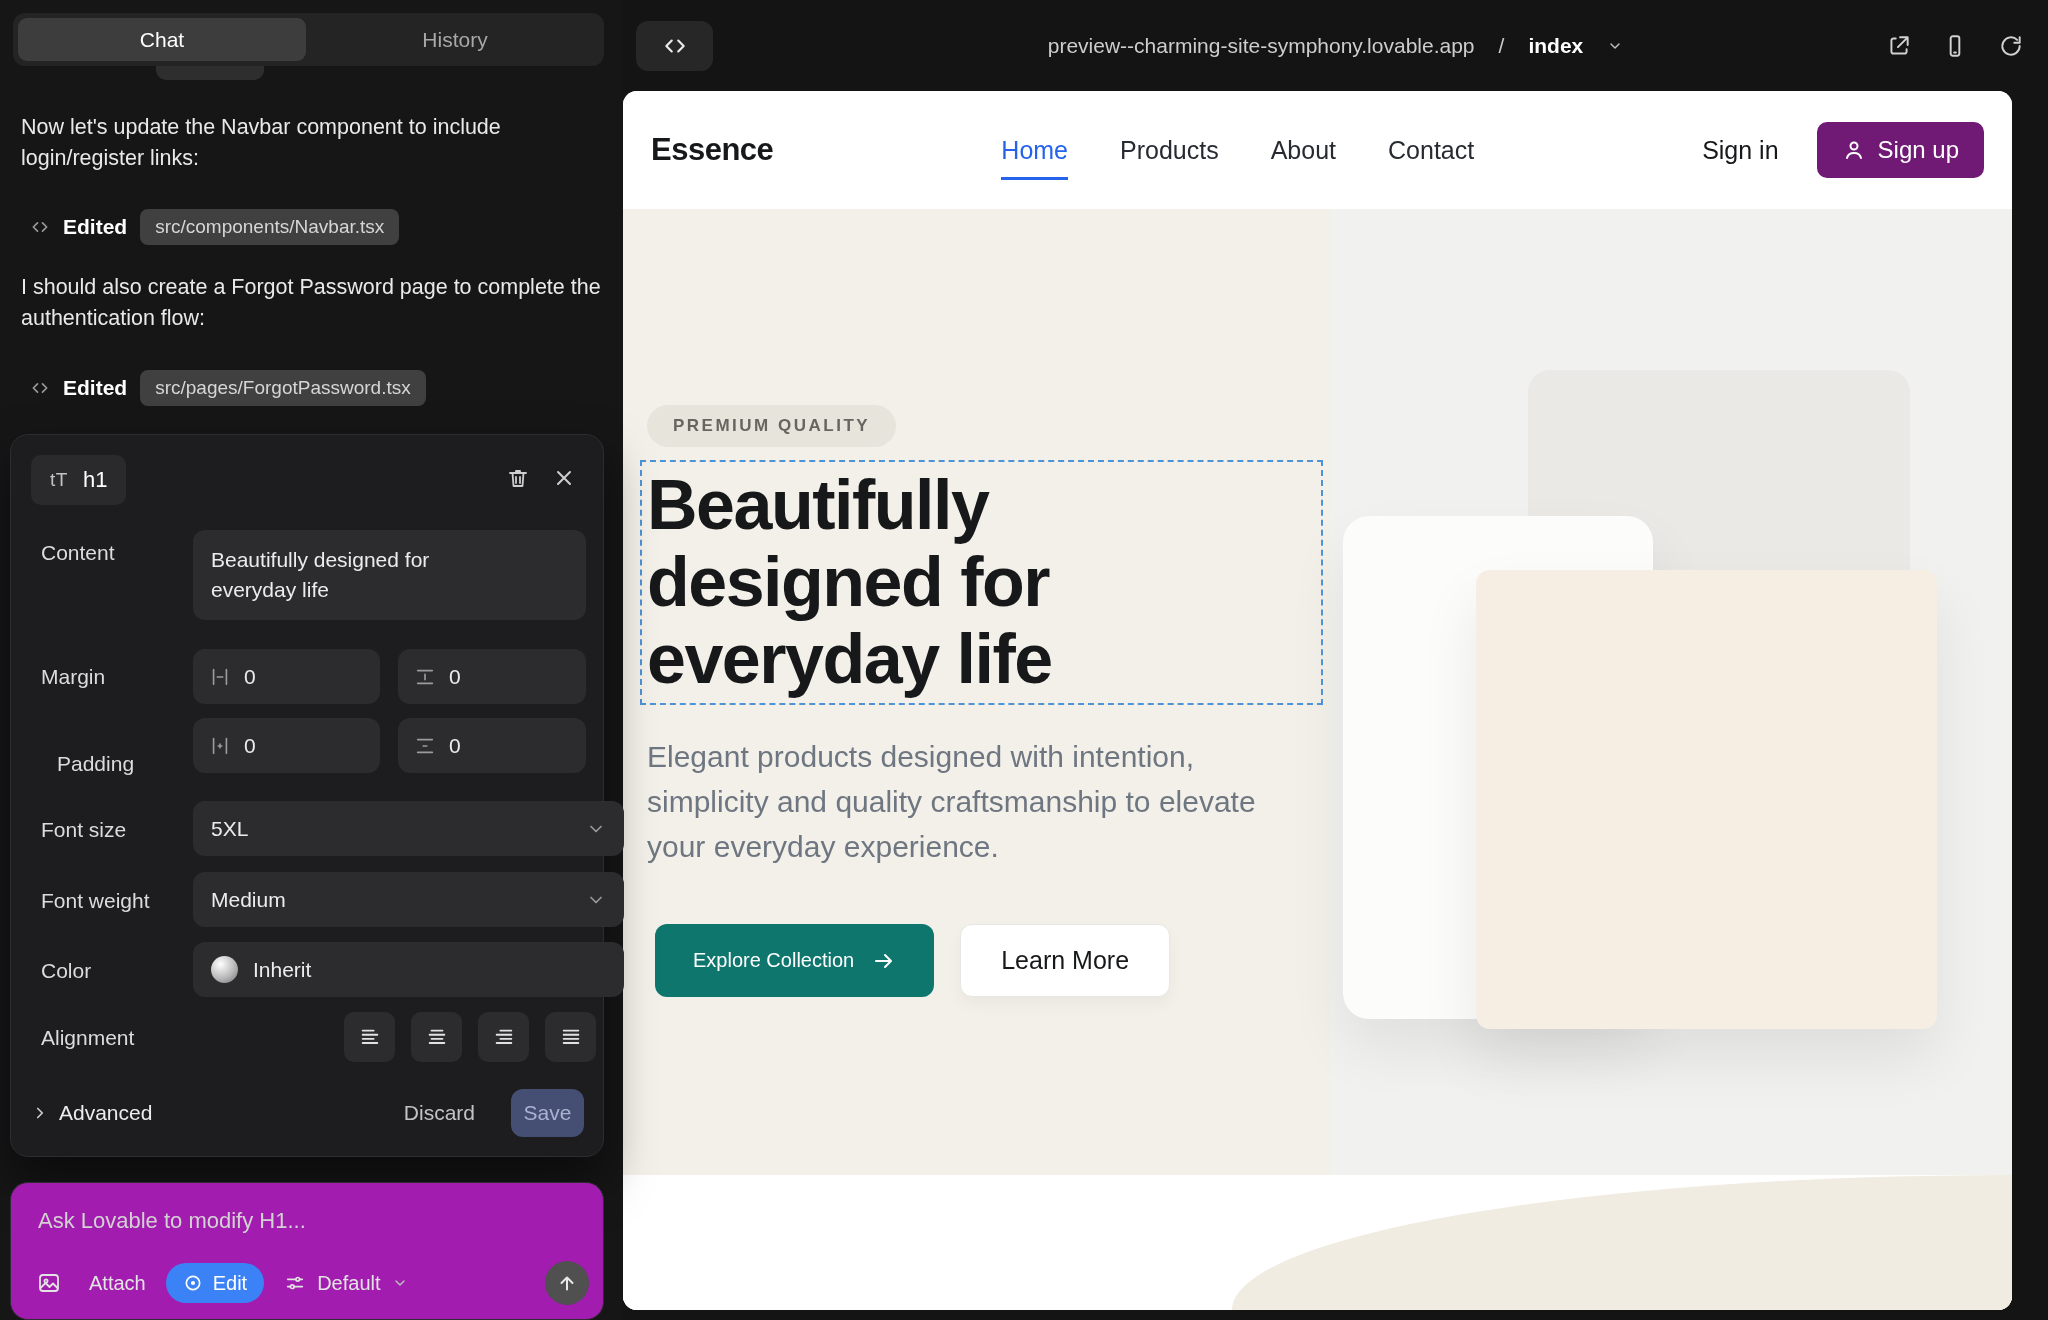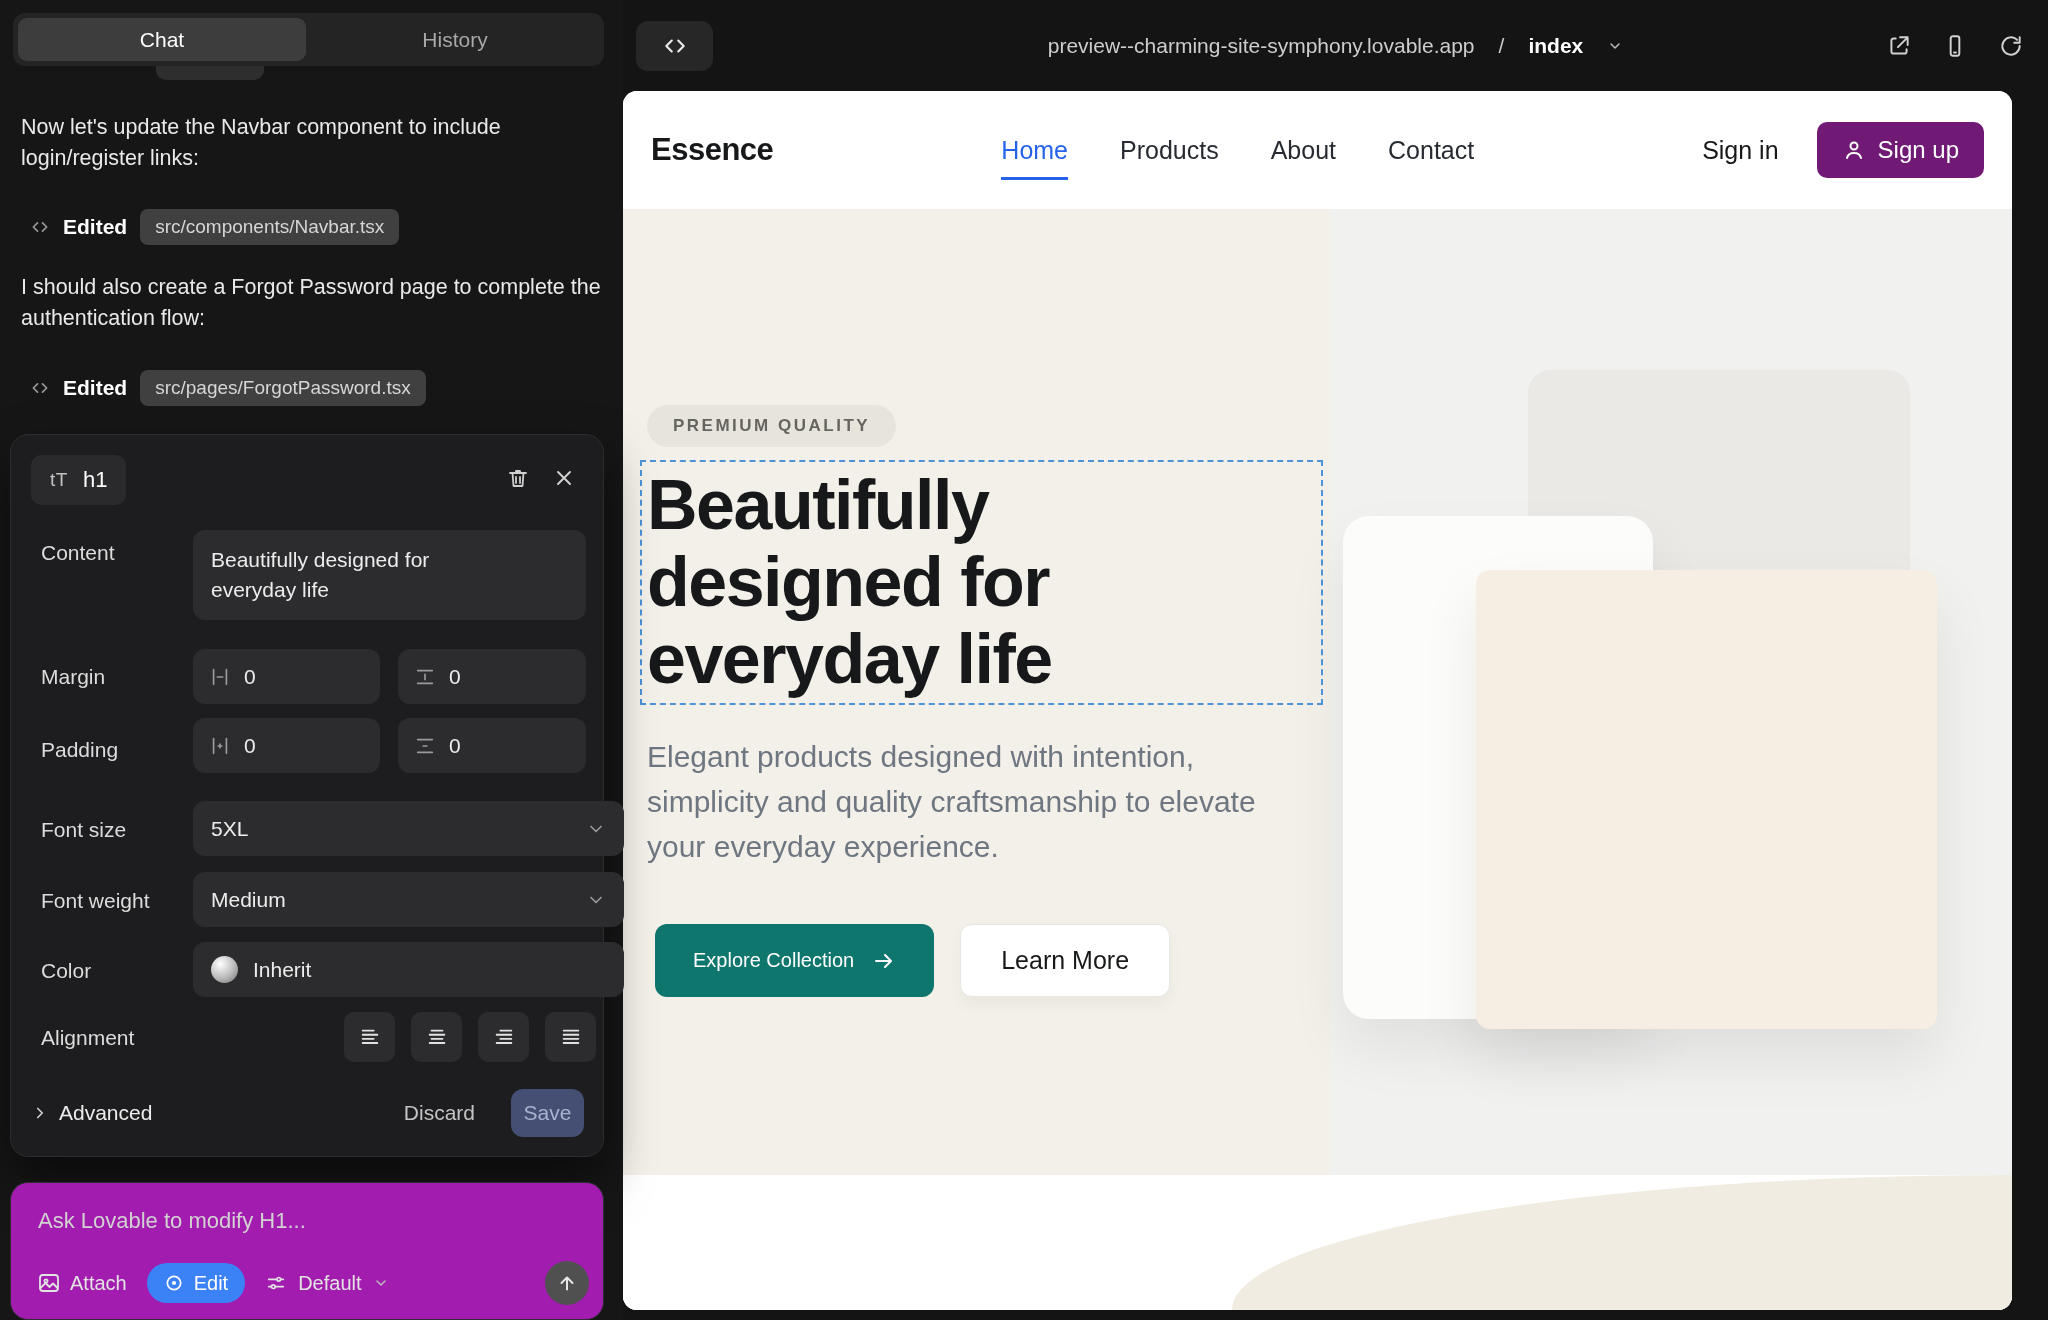--- a/index.html
+++ b/index.html
@@ -25,21 +25,21 @@
 
   
   .panel { position:absolute; left:10px; top:434px; width:594px; height:723px; background:#1d1d1f; border:1px solid #2d2d30; border-radius:18px; box-shadow:0 24px 48px rgba(0,0,0,.5); z-index:3; }
   .panel-h { position:absolute; left:20px; right:16px; top:20px; height:50px; display:flex; align-items:flex-start; }
   .tagpill { display:flex; align-items:center; gap:15px; background:#2a2a2c; border-radius:10px; height:50px; padding:0 19px; cursor:pointer; }
   .tagpill .tt { font-size:19px; color:#c2c2c2; letter-spacing:.5px; }
   .tagpill .tag { font-size:22px; color:#ffffff; }
   .icon-btn { width:46px; height:46px; display:flex; align-items:center; justify-content:center; color:#cfcfcf; cursor:pointer; }
   .panel-h .spacer { flex:1; }
   .lbl { position:absolute; left:30px; font-size:21px; color:#dcdcdc; }
-  .l-content { top:106px; } .l-margin { top:230px; } .l-padding { top:303px; }
+  .l-content { top:106px; } .l-margin { top:230px; } .l-padding { top:317px;margin-left:16px; }
   .l-fontsize { top:383px; } .l-fontweight { top:454px; } .l-color { top:524px; } .l-align { top:591px; }
 
   .content-box { position:absolute; left:182px; top:95px; width:393px; height:90px; background:#2c2c2e; border-radius:12px; padding:15px 18px; font-size:21px; line-height:30px; color:#ececec; cursor:text; }
   .content-box span { display:block; max-width:308px; }
 
   .inp { position:absolute; height:55px; background:#2c2c2e; border-radius:12px; display:flex; align-items:center; gap:13px; padding:0 16px; font-size:21px; color:#ececec; cursor:text; }
   .inp .ic { color:#9b9b9b; }
   .mi1 { left:182px; top:214px; width:187px; } .mi2 { left:387px; top:214px; width:188px; }
   .pi1 { left:182px; top:283px; width:187px; } .pi2 { left:387px; top:283px; width:188px; }
 
@@ -56,21 +56,21 @@
   .adv .chev { color:#cfcfcf; }
   .panel-f .spacer { flex:1; }
   .discard { font-size:21px; color:#c3c3c3; padding:10px 14px; margin-right:22px; cursor:pointer; }
   .save { width:73px; height:48px; background:#454f74; border-radius:12px; color:#a9b2cf; font-size:21px; display:flex; align-items:center; justify-content:center; cursor:pointer; }
 
   
   .composer { position:absolute; left:10px; top:1182px; width:594px; height:138px; background:#a21caf; border:1px solid #2d2d30; border-radius:18px; z-index:3; }
   .composer input { position:absolute; left:27px; top:16px; width:540px; height:44px; background:transparent; border:none; outline:none; font-family:"Liberation Sans", sans-serif; font-size:22px; color:#e8e8e8; }
   .composer input::placeholder { color:#d2d2d2; opacity:1; }
   .comp-row { position:absolute; left:16px; right:14px; bottom:12px; height:48px; display:flex; align-items:center; gap:10px; }
-  .attach { display:flex; align-items:center; gap:9px; font-size:20px; color:#e3e3e3; padding:0 10px; cursor:pointer; }
+  .attach { display:flex; align-items:center; gap:28px; font-size:20px; color:#e3e3e3; padding:0 10px; cursor:pointer; }
   .editbtn { display:flex; align-items:center; gap:10px; background:#3b82f6; border-radius:999px; height:40px; padding:0 17px; color:#ffffff; font-size:20px; cursor:pointer; }
   .mode { display:flex; align-items:center; gap:11px; font-size:20px; color:#e3e3e3; padding:0 10px; cursor:pointer; }
   .mode .chev { color:#bdbdbd; }
   .send { margin-left:auto; width:44px; height:44px; border-radius:50%; background:#505050; display:flex; align-items:center; justify-content:center; color:#e8e8e8; cursor:pointer; }
 
   
   .frame { position:absolute; left:623px; top:0; width:1425px; height:1320px; background:#141414; }
   .toolbar { position:absolute; left:0; right:0; top:0; height:91px; }
   .codebtn { position:absolute; left:13px; top:21px; width:77px; height:50px; background:#272728; border-radius:12px; display:flex; align-items:center; justify-content:center; color:#eaeaea; cursor:pointer; }
   .urlbar { position:absolute; left:0; right:0; top:0; height:91px; display:flex; align-items:center; justify-content:center; gap:24px; font-size:21px; color:#cdcdcd; cursor:pointer; }

